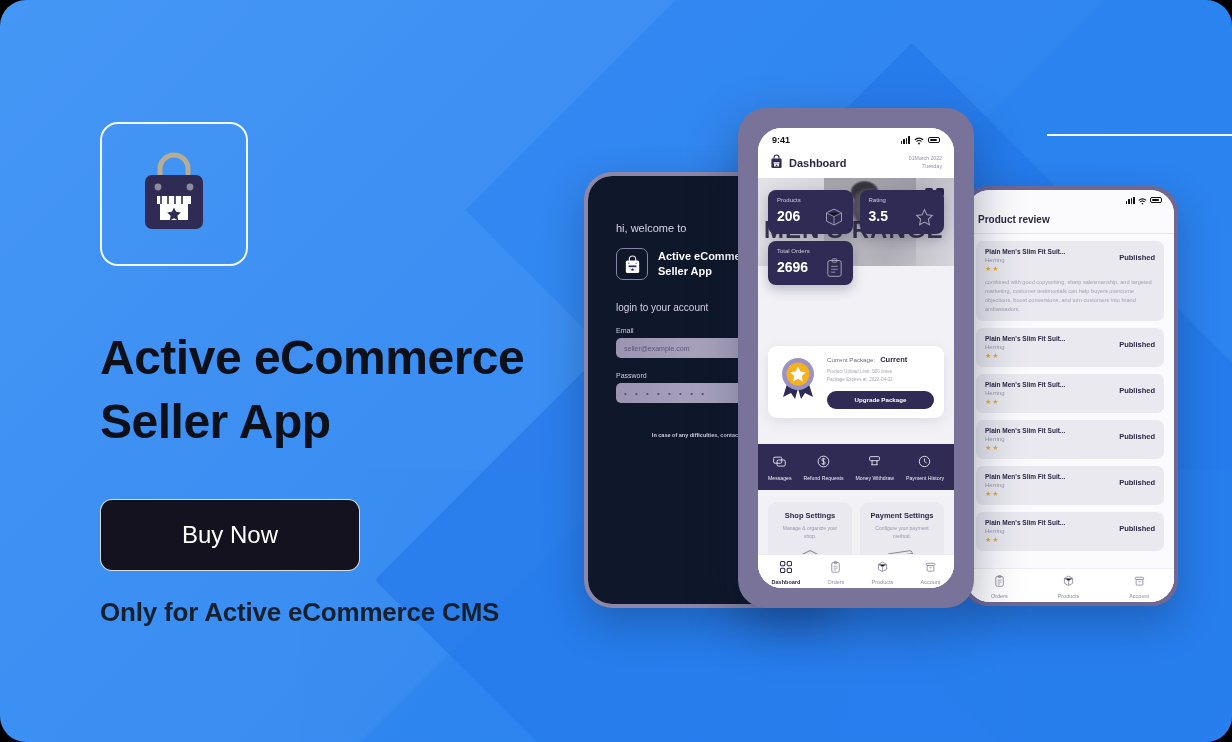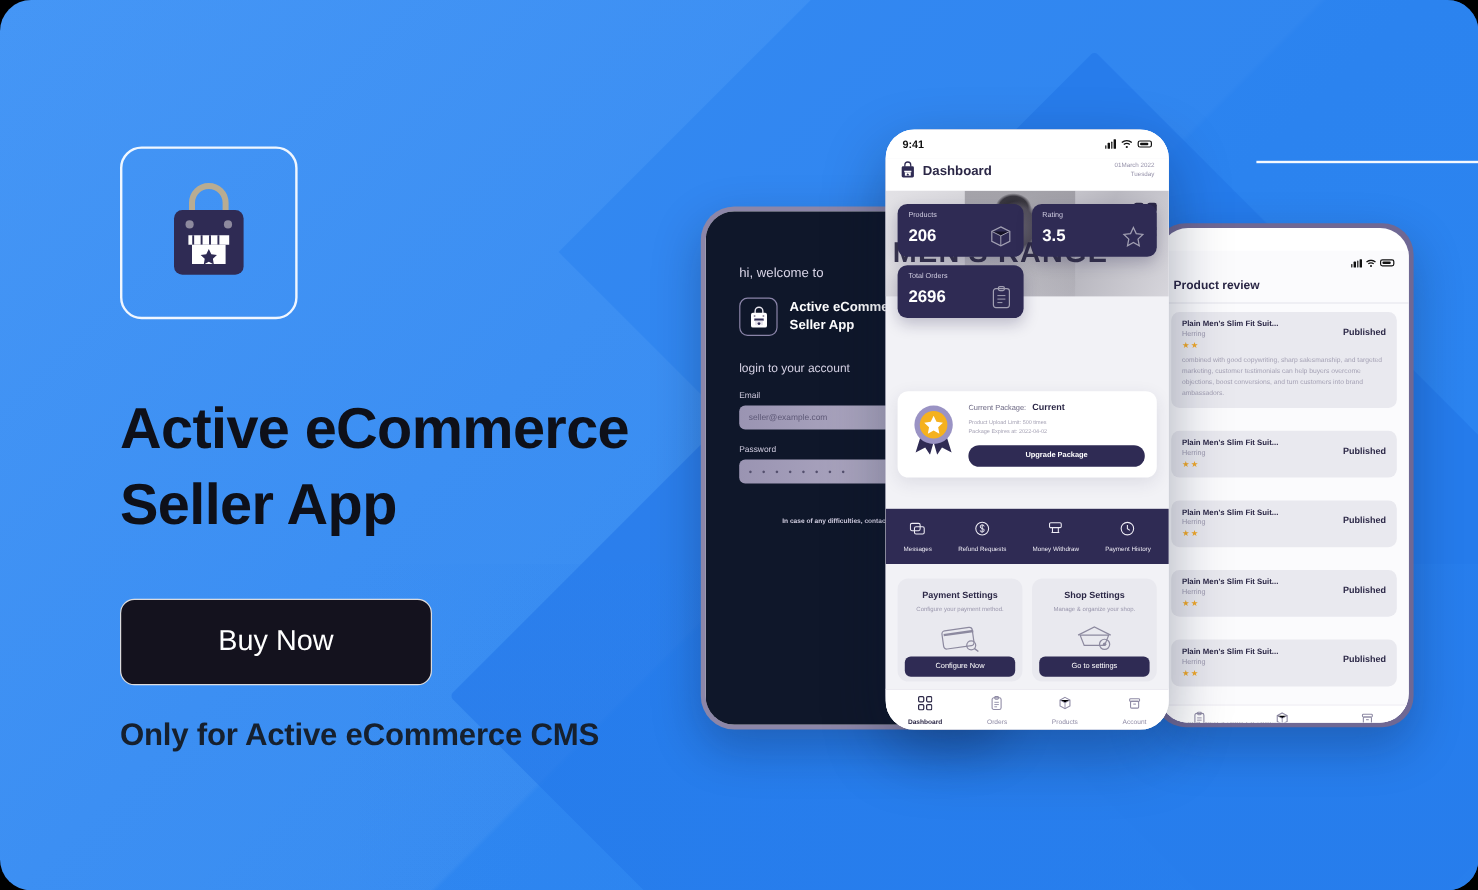--- a/index.html
+++ b/index.html
@@ -110,46 +110,46 @@
     font-size:9px; font-weight:bold; color:#2E2A52; cursor:pointer;
   }
   .lg-foot{ margin-top:18px; font-size:5.5px; color:#D3CFE2; text-align:center; font-weight:bold;}
 
   
   #phone-right{
     left:962px; top:186px; width:216px; height:420px;
     background:#6F6894; padding:4px; border-radius:26px;
     box-shadow:0 16px 40px rgba(10,20,50,.28);
   }
-  #review-screen{ background:#FBFBFD; width:100%; height:100%; position:relative;margin-top:19px; }
+  #review-screen{ background:#FBFBFD; width:100%; height:100%; position:relative; }
   .rv-status{
     height:20px; display:flex; align-items:center; justify-content:flex-end;
     padding:0 12px; gap:3px;
   }
   .rv-title{ font-size:10px; font-weight:bold; color:#2B2746; padding:4px 12px 8px; border-bottom:1px solid #E7E6EE;}
-  .rv-list{ padding:7px 10px; display:flex; flex-direction:column; gap:19px; }
+  .rv-list{ padding:7px 10px; display:flex; flex-direction:column; gap:7px; }
   .rv-card{ background:#E9E9EF; border-radius:7px; padding:7px 9px; }
   .rv-row{ display:flex; justify-content:space-between; align-items:flex-start; }
   .rv-name{ font-size:6.5px; font-weight:bold; color:#2B2746; }
   .rv-by{ font-size:6px; color:#9A97AD; margin-top:2px; }
   .rv-stars{ color:#F0A828; font-size:7px; letter-spacing:1px; margin-top:2px;}
   .rv-status-txt{ font-size:7.5px; font-weight:bold; color:#2B2746; padding-top:5px;}
   .rv-body{ font-size:5.6px; color:#A5A2B5; line-height:1.6; margin-top:5px; }
   .rv-nav{
     position:absolute; left:0; right:0; bottom:0; height:34px;
     background:#fff; display:flex; align-items:center; justify-content:space-around;
     border-top:1px solid #EEEDF3;
   }
   .rv-nav-item{ text-align:center; color:#8F8BA5; }
   .rv-nav-item .lbl{ font-size:5.5px; margin-top:2px; display:block; }
 
   
   #phone-center{
     left:738px; top:108px; width:236px; height:500px;
-    background:#7A7399; padding:0; border-radius:28px;
+    background:#7A7399; padding:20px; border-radius:28px;
     box-shadow:0 20px 50px rgba(10,20,50,.35);
   }
   #dash-screen{ background:#F2F2F6; width:100%; height:100%; position:relative; }
   .dh-status{
     height:24px; background:#fff; display:flex; align-items:center;
     justify-content:space-between; padding:0 14px;
   }
   .dh-time{ font-size:9px; font-weight:bold; color:#111; }
   .dh-sysicons{ display:flex; align-items:center; gap:4px; }
   .dh-header{
@@ -603,45 +603,45 @@
                     <circle cx="8" cy="8" r="6.4" fill="none" stroke="#EDEBF4" stroke-width="1.1"></circle>
                     <path d="M8 4.4 V8 l2.6 1.8" stroke="#EDEBF4" stroke-width="1.1" fill="none"></path>
                   </svg>
               </span>
               <span class="lbl">Payment History</span>
             </div>
           </div>
 
           <div class="dh-settings">
             <div class="setcard">
+              <div class="t">Shop Settings</div>
+              <div class="d">Manage &amp; organize your shop.</div>
+              <div class="ill">
+                <svg width="34" height="26" viewBox="0 0 40 30">
+                    <path d="M6 13 h28 l-4 10 h-20 z" fill="none" stroke="#6E6A85" stroke-width="1.2"></path>
+                    <path d="M4 13 L20 5 L36 13" fill="none" stroke="#6E6A85" stroke-width="1.2"></path>
+                    <circle cx="30" cy="22" r="5" fill="none" stroke="#6E6A85" stroke-width="1.2"></circle>
+                    <circle cx="30" cy="22" r="1.7" fill="#6E6A85"></circle>
+                  </svg>
+              </div>
+              <div class="cta">Go to settings</div>
+            </div>
+            <div class="setcard">
               <div class="t">Payment Settings</div>
               <div class="d">Configure your payment method.</div>
               <div class="ill">
                 <svg width="34" height="26" viewBox="0 0 40 30">
                     <rect x="3" y="7" width="30" height="18" rx="3" transform="rotate(-8 18 16)" fill="none" stroke="#6E6A85" stroke-width="1.2"></rect>
                     <path d="M4 13 L33 9" stroke="#6E6A85" stroke-width="2.4"></path>
                     <circle cx="31" cy="23" r="4.4" fill="none" stroke="#6E6A85" stroke-width="1.2"></circle>
                     <path d="M34 26 L38 29" stroke="#6E6A85" stroke-width="1.4"></path>
                   </svg>
               </div>
               <div class="cta">Configure Now</div>
             </div>
-            <div class="setcard">
-              <div class="t">Shop Settings</div>
-              <div class="d">Manage &amp; organize your shop.</div>
-              <div class="ill">
-                <svg width="34" height="26" viewBox="0 0 40 30">
-                    <path d="M6 13 h28 l-4 10 h-20 z" fill="none" stroke="#6E6A85" stroke-width="1.2"></path>
-                    <path d="M4 13 L20 5 L36 13" fill="none" stroke="#6E6A85" stroke-width="1.2"></path>
-                    <circle cx="30" cy="22" r="5" fill="none" stroke="#6E6A85" stroke-width="1.2"></circle>
-                    <circle cx="30" cy="22" r="1.7" fill="#6E6A85"></circle>
-                  </svg>
-              </div>
-              <div class="cta">Go to settings</div>
-            </div>
           </div>
 
           <div class="dh-nav">
             <div class="dh-nav-item active">
               <span>
                 <svg width="12" height="12" viewBox="0 0 14 14">
                     <rect x="0.6" y="0.6" width="5" height="5" rx="1.2" fill="none" stroke="#2B2746" stroke-width="1.2"></rect>
                     <rect x="8.4" y="0.6" width="5" height="5" rx="1.2" fill="none" stroke="#2B2746" stroke-width="1.2"></rect>
                     <rect x="0.6" y="8.4" width="5" height="5" rx="1.2" fill="none" stroke="#2B2746" stroke-width="1.2"></rect>
                     <rect x="8.4" y="8.4" width="5" height="5" rx="1.2" fill="none" stroke="#2B2746" stroke-width="1.2"></rect>

